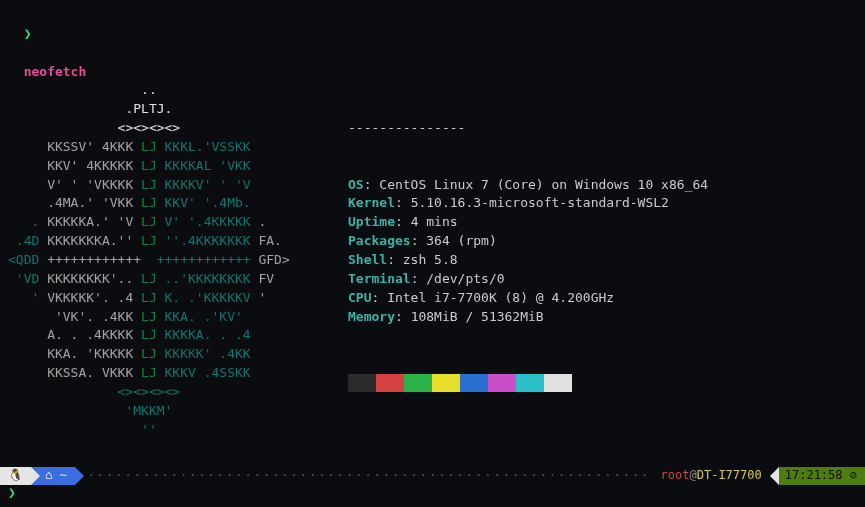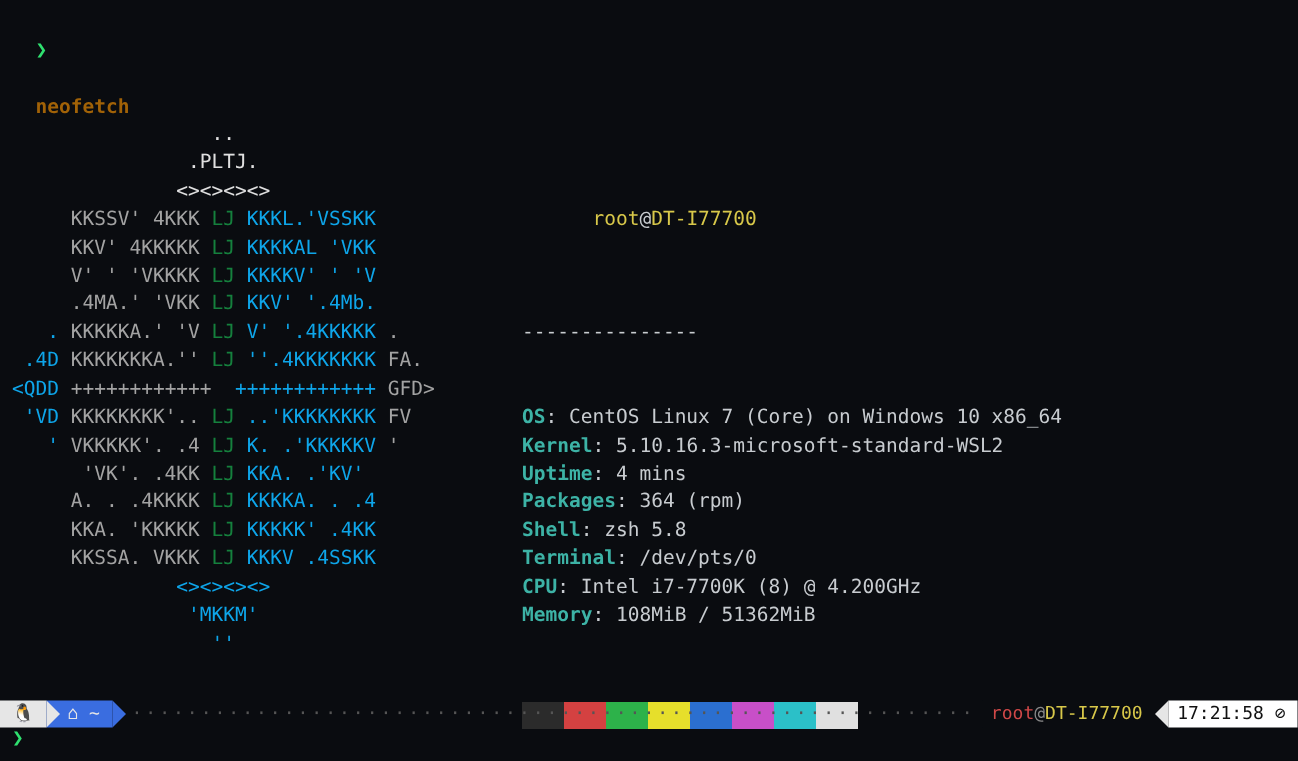--- a/index.html
+++ b/index.html
@@ -9,27 +9,27 @@
     font-family: "Menlo", "Consolas", "DejaVu Sans Mono", monospace;
     font-size: 13px;
     line-height: 1.45;
     width: 865px;
     height: 507px;
     overflow: hidden;
     padding: 6px 8px 0 8px;
   }
   .prompt-line { white-space: pre; }
   .prompt-char { color: #2fe06f; font-weight: bold; }
-  .cmd { color: #a16207; font-weight: bold; }
+  .cmd { color: #ec4899; font-weight: bold; }
   .row { display: flex; }
   .logo-col { width: 340px; white-space: pre; }
   .info-col { flex: 1; white-space: pre; }
   .c-cyan { color: #a3a3a3; }
   .c-yellow { color: #15803d; }
-  .c-purple { color: #0ea5e9; margin-top: 16px; }
+  .c-purple { color: #0f766e; margin-top: 16px; }
   .c-white { color: #e0e0e0; }
   .c-key { color: #3db3a6; font-weight: bold; margin-top: 24px; }
   .user-host .user { color: #d8c84a; }
   .user-host .at { color: #c8ccd0; }
   .user-host .host { color: #d8c84a; }
   .dashes { color: #c8ccd0; }
   .swatches { display: flex; margin-top: 10px; }
   .sw { width: 28px; height: 18px; }
   .sw0 { background: #2b2b2b; }
   .sw1 { background: #d44141; }
@@ -72,42 +72,39 @@
     width: 0; height: 0;
     border-top: 9px solid transparent;
     border-bottom: 9px solid transparent;
   }
   .arrow-user { border-right: 9px solid #0a0c10; }
   .seg-user { background: #0a0c10; }
   .seg-user .u { color: #d04848; }
   .seg-user .a { color: #888; }
   .seg-user .h { color: #d8c84a; }
   .arrow-clock { border-right: 9px solid #e6e6e6; }
-  .seg-clock { background: #ffffff; color: #111; padding-right:8px;}
+  .seg-clock { background: #4d7c0f; color: #111; padding-right:8px;}
   .bottom-prompt {
     position: absolute; left: 8px; bottom: 4px;
     color: #2fe06f; font-weight: bold;
   }
   .icon { font-style: normal; }
 </style>
 </head>
 <body>
 
 <div class="prompt-line">
   <span class="prompt-char">❯</span>
   <span> </span>
   <span class="cmd">neofetch</span>
 </div>
 
 <div class="row">
   <div class="logo-col" id="logo"><div><span class="c-white">                 ..</span></div><div><span class="c-white">               .PLTJ.</span></div><div><span class="c-white">              &lt;&gt;&lt;&gt;&lt;&gt;&lt;&gt;</span></div><div><span class="c-cyan">     KKSSV' 4KKK </span><span class="c-yellow">LJ</span><span class="c-purple"> KKKL.'VSSKK</span></div><div><span class="c-cyan">     KKV' 4KKKKK </span><span class="c-yellow">LJ</span><span class="c-purple"> KKKKAL 'VKK</span></div><div><span class="c-cyan">     V' ' 'VKKKK </span><span class="c-yellow">LJ</span><span class="c-purple"> KKKKV' ' 'V</span></div><div><span class="c-cyan">     .4MA.' 'VKK </span><span class="c-yellow">LJ</span><span class="c-purple"> KKV' '.4Mb.</span></div><div><span class="c-purple">   . </span><span class="c-cyan">KKKKKA.' 'V </span><span class="c-yellow">LJ</span><span class="c-purple"> V' '.4KKKKK </span><span class="c-cyan">.</span></div><div><span class="c-purple"> .4D </span><span class="c-cyan">KKKKKKKA.'' </span><span class="c-yellow">LJ</span><span class="c-purple"> ''.4KKKKKKK </span><span class="c-cyan">FA.</span></div><div><span class="c-purple">&lt;QDD </span><span class="c-cyan">++++++++++++  </span><span class="c-purple">++++++++++++ </span><span class="c-cyan">GFD&gt;</span></div><div><span class="c-purple"> 'VD </span><span class="c-cyan">KKKKKKKK'.. </span><span class="c-yellow">LJ</span><span class="c-purple"> ..'KKKKKKKK </span><span class="c-cyan">FV</span></div><div><span class="c-purple">   ' </span><span class="c-cyan">VKKKKK'. .4 </span><span class="c-yellow">LJ</span><span class="c-purple"> K. .'KKKKKV </span><span class="c-cyan">'</span></div><div><span class="c-cyan">      'VK'. .4KK </span><span class="c-yellow">LJ</span><span class="c-purple"> KKA. .'KV'</span></div><div><span class="c-cyan">     A. . .4KKKK </span><span class="c-yellow">LJ</span><span class="c-purple"> KKKKA. . .4</span></div><div><span class="c-cyan">     KKA. 'KKKKK </span><span class="c-yellow">LJ</span><span class="c-purple"> KKKKK' .4KK</span></div><div><span class="c-cyan">     KKSSA. VKKK </span><span class="c-yellow">LJ</span><span class="c-purple"> KKKV .4SSKK</span></div><div><span class="c-purple">              &lt;&gt;&lt;&gt;&lt;&gt;&lt;&gt;</span></div><div><span class="c-purple">               'MKKM'</span></div><div><span class="c-purple">                 ''</span></div></div>
   <div class="info-col">
-    <div class="user-host">
-      <span class="user">root</span><span class="at">@</span><span class="host">DT-I77700</span>
-    </div>
     <div class="dashes">---------------</div>
     <div id="info-list"><div><span class="c-key">OS</span><span>: </span><span>CentOS Linux 7 (Core) on Windows 10 x86_64</span></div><div><span class="c-key">Kernel</span><span>: </span><span>5.10.16.3-microsoft-standard-WSL2</span></div><div><span class="c-key">Uptime</span><span>: </span><span>4 mins</span></div><div><span class="c-key">Packages</span><span>: </span><span>364 (rpm)</span></div><div><span class="c-key">Shell</span><span>: </span><span>zsh 5.8</span></div><div><span class="c-key">Terminal</span><span>: </span><span>/dev/pts/0</span></div><div><span class="c-key">CPU</span><span>: </span><span>Intel i7-7700K (8) @ 4.200GHz</span></div><div><span class="c-key">Memory</span><span>: </span><span>108MiB / 51362MiB</span></div></div>
     <div class="swatches">
       <div class="sw sw0"></div>
       <div class="sw sw1"></div>
       <div class="sw sw2"></div>
       <div class="sw sw3"></div>
       <div class="sw sw4"></div>
       <div class="sw sw5"></div>
       <div class="sw sw6"></div>

